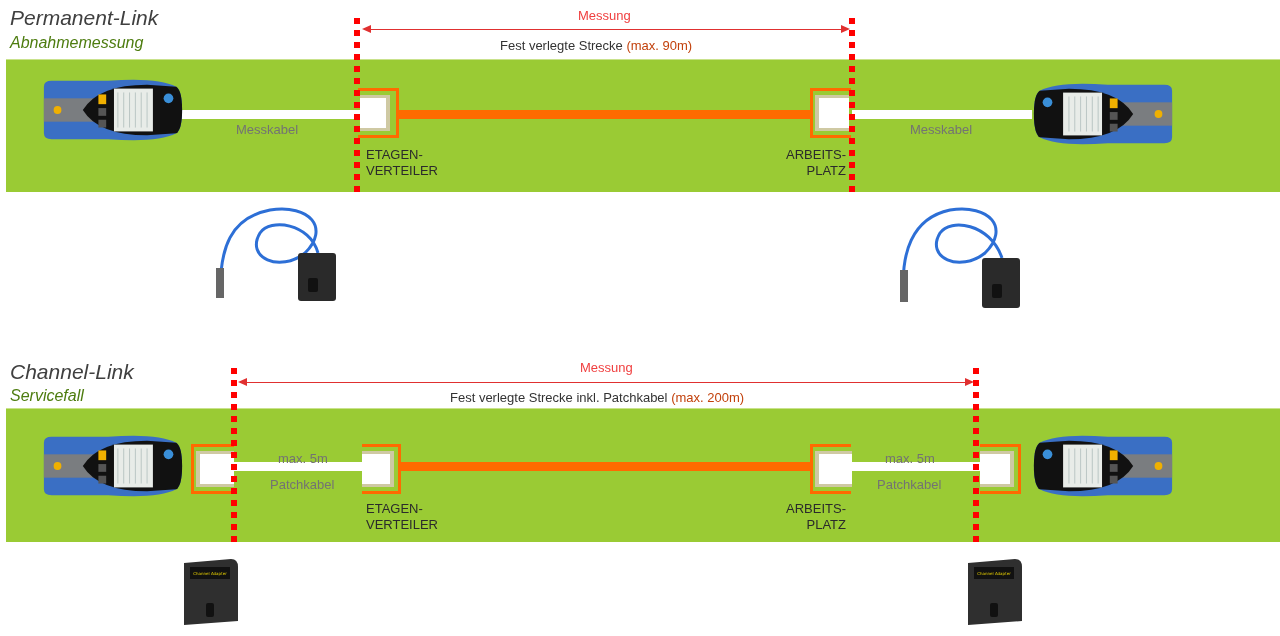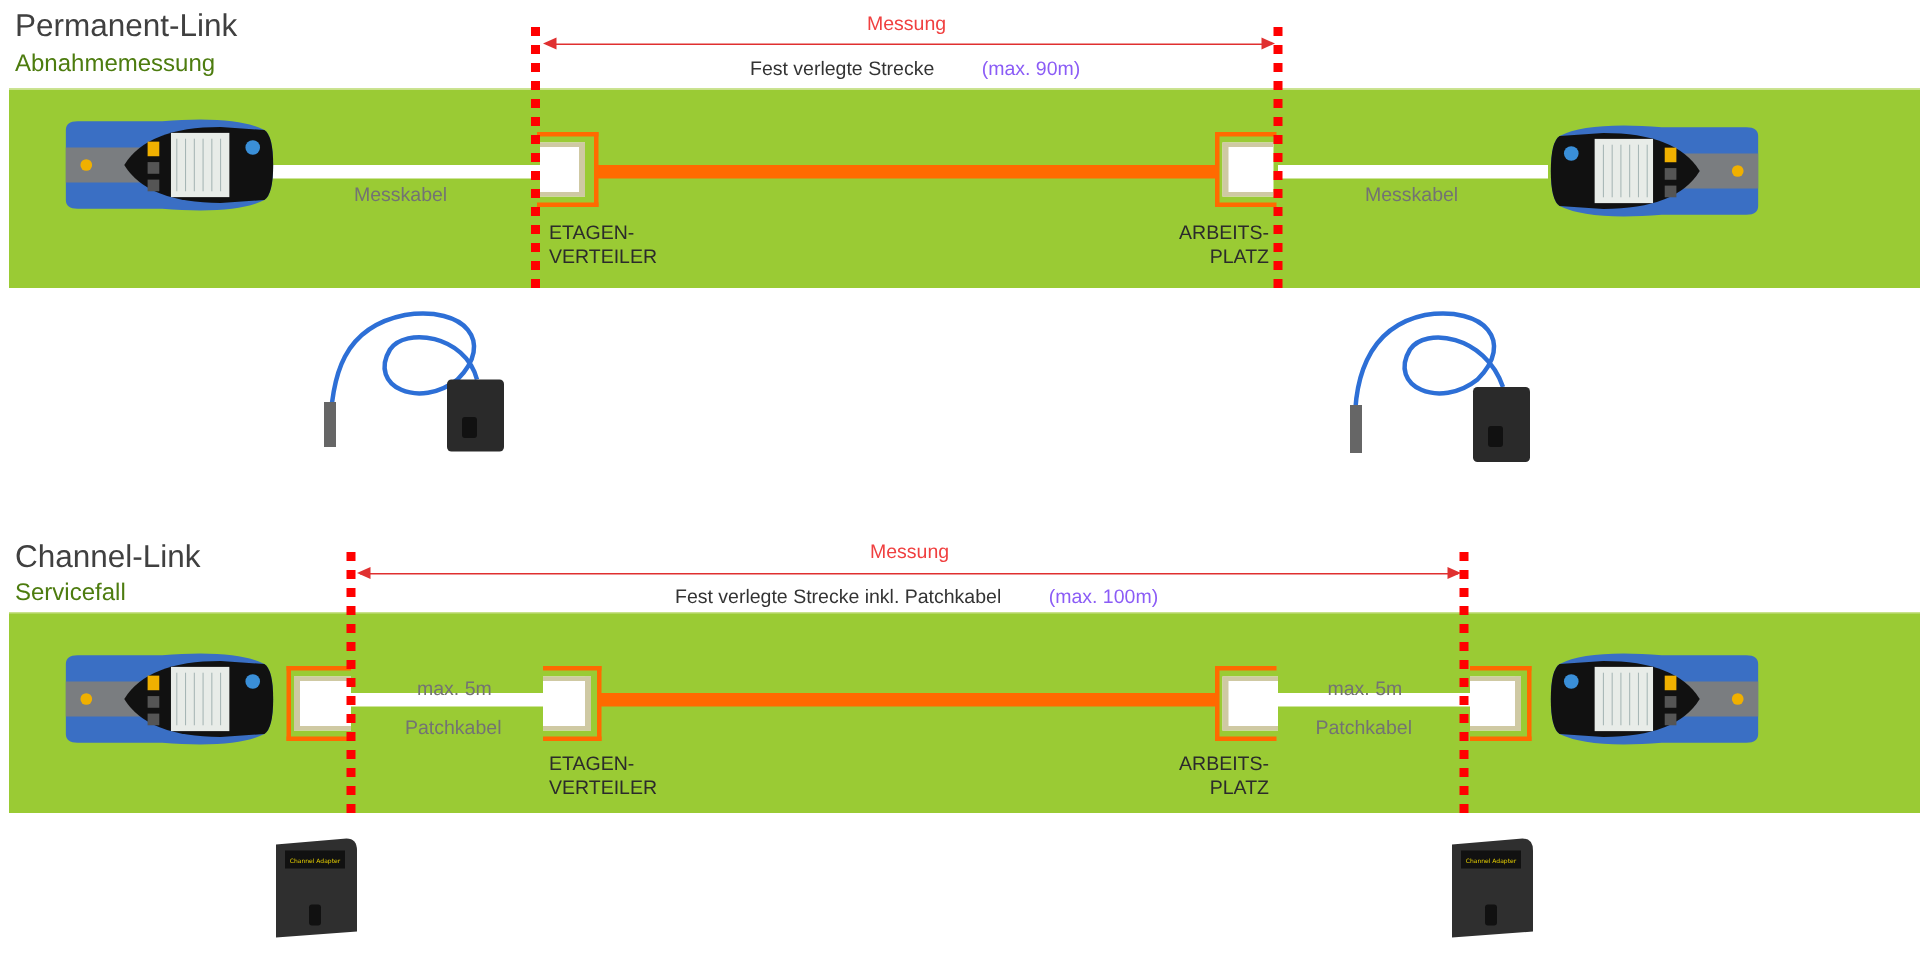--- a/index.html
+++ b/index.html
@@ -1,31 +1,31 @@
 <!DOCTYPE html>
 <html><head>
 <meta charset="utf-8">
 <style>
   html, body { margin:0; padding:0; background:#ffffff; }
   body { width:1280px; height:636px; position:relative; overflow:hidden; font-family:"Liberation Sans", sans-serif; color:#333; }
-  .abs { position:absolute; }
+  .abs { position:absolute;font-style:italic; }
   .title { font-size:21px; color:#404040; font-weight:normal; }
   .subtitle { font-size:16px; color:#4d7c0f; }
   .band { position:absolute; left:6px; right:0; background:#9acb34; border-top:1px solid #c9e28c; }
   .cable-white { position:absolute; background:#ffffff; height:9px; }
   .cable-orange { position:absolute; background:#ff6a00; height:9px; }
   .port { position:absolute; width:36px; height:36px; background:#ffffff; border:5px solid #cfc9a3; box-shadow: 0 0 0 0 transparent; }
   .port-frame { position:absolute; border:3px solid #ff6a00; }
   .lbl { position:absolute; font-size:13px; color:#737373; white-space:nowrap; }
   .loc { position:absolute; font-size:13px; color:#2b2b2b; line-height:16px; }
   .dotline { position:absolute; width:6px; background: repeating-linear-gradient(to bottom, #ff0000 0 6px, transparent 6px 12px); }
   .meas-line { position:absolute; height:1px; background:#e03030; }
   .meas-text { position:absolute; font-size:13px; color:#f04040; white-space:nowrap; }
   .fest-text { position:absolute; font-size:13px; color:#333; white-space:nowrap; }
-  .fest-text .red { color:#8b5cf6;margin-left:28px; }
+  .fest-text .red { color:#c2410c; }
   .arrow-l, .arrow-r { position:absolute; width:0; height:0; border-top:4px solid transparent; border-bottom:4px solid transparent; }
   .arrow-l { border-right:9px solid #e03030; }
   .arrow-r { border-left:9px solid #e03030; }
   
   .tester { position:absolute; width:146px; height:68px; }
   .img-item { position:absolute; }
 </style>
 </head>
 <body>
 
@@ -108,21 +108,21 @@
   <rect x="102" y="86" width="10" height="14" rx="2" fill="#111"></rect>
 </svg>
 
 <div class="abs title" style="left:10px;top:360px;">Channel-Link</div>
 <div class="abs subtitle" style="left:10px;top:387px;">Servicefall</div>
 
 <div class="meas-text" style="left:580px;top:360px;">Messung</div>
 <div class="meas-line" style="left:240px;top:382px;width:732px;"></div>
 <div class="arrow-l" style="left:238px;top:378px;"></div>
 <div class="arrow-r" style="left:965px;top:378px;"></div>
-<div class="fest-text" style="left:450px;top:390px;"><span>Fest verlegte Strecke inkl. Patchkabel</span> <span class="red">(max. 100m)</span></div>
+<div class="fest-text" style="left:450px;top:390px;"><span>Fest verlegte Strecke inkl. Patchkabel</span> <span class="red">(max. 200m)</span></div>
 
 <div class="band" style="top:408px;height:133px;"></div>
 
 <div class="cable-white" style="left:230px;top:462px;width:135px;"></div>
 <div class="cable-orange" style="left:398px;top:462px;width:414px;"></div>
 <div class="cable-white" style="left:848px;top:462px;width:135px;"></div>
 
 <div class="port-frame" style="left:191px;top:444px;width:40px;height:44px;border-right:none;"></div>
 <div class="port" style="left:196px;top:451px;width:34px;height:30px;border-width:3px 0 3px 4px;"></div>
 <div class="port-frame" style="left:362px;top:444px;width:36px;height:44px;border-left:none;"></div>

